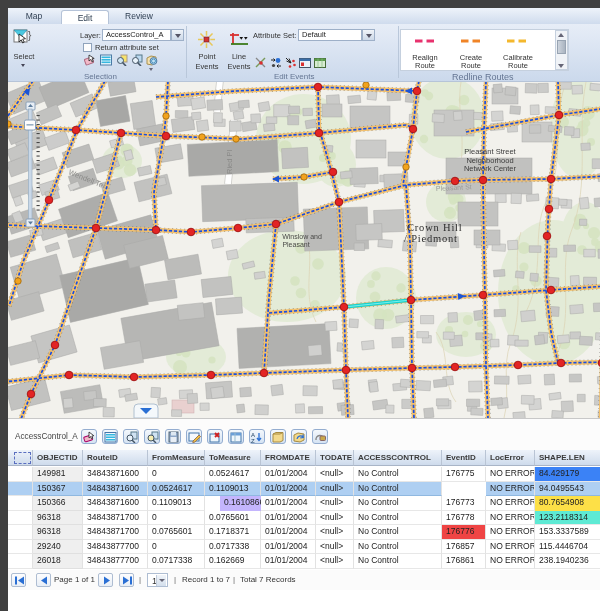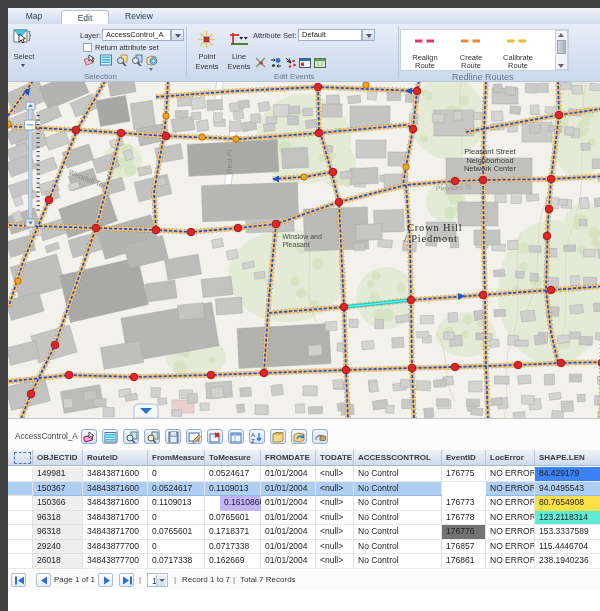--- a/index.html
+++ b/index.html
@@ -843,21 +843,21 @@
 <div class="dcell" style="left:478px;top:60.71px;width:49px;height:14.57px;background:#fff;border-bottom-color:#e7e7e7;">NO ERROR</div>
 <div class="dcell" style="left:527px;top:60.71px;width:69px;height:14.57px;background:#5eead4;border-bottom-color:#e7e7e7;">123.2118314</div>
 <div class="dcell" style="left:0px;top:60.71px;width:25px;height:14.57px;background:#fff;"></div>
 <div class="dcell" style="left:25px;top:75.28px;width:50px;height:14.57px;background:#efefef;border-bottom-color:#e0e0e0;">96318</div>
 <div class="dcell" style="left:75px;top:75.28px;width:65px;height:14.57px;background:#fff;border-bottom-color:#e7e7e7;">34843871700</div>
 <div class="dcell" style="left:140px;top:75.28px;width:57px;height:14.57px;background:#fff;border-bottom-color:#e7e7e7;">0.0765601</div>
 <div class="dcell" style="left:197px;top:75.28px;width:56px;height:14.57px;background:#fff;border-bottom-color:#e7e7e7;">0.1718371</div>
 <div class="dcell" style="left:253px;top:75.28px;width:55px;height:14.57px;background:#fff;border-bottom-color:#e7e7e7;">01/01/2004</div>
 <div class="dcell" style="left:308px;top:75.28px;width:38px;height:14.57px;background:#fff;border-bottom-color:#e7e7e7;">&lt;null&gt;</div>
 <div class="dcell" style="left:346px;top:75.28px;width:88px;height:14.57px;background:#fff;border-bottom-color:#e7e7e7;">No Control</div>
-<div class="dcell" style="left:434px;top:75.28px;width:44px;height:14.57px;background:#737373;border-bottom-color:#e7e7e7;">176776</div>
+<div class="dcell" style="left:434px;top:75.28px;width:44px;height:14.57px;background:#ef4444;border-bottom-color:#e7e7e7;">176776</div>
 <div class="dcell" style="left:478px;top:75.28px;width:49px;height:14.57px;background:#fff;border-bottom-color:#e7e7e7;">NO ERROR</div>
 <div class="dcell" style="left:527px;top:75.28px;width:69px;height:14.57px;background:#fff;border-bottom-color:#e7e7e7;">153.3337589</div>
 <div class="dcell" style="left:0px;top:75.28px;width:25px;height:14.57px;background:#fff;"></div>
 <div class="dcell" style="left:25px;top:89.85px;width:50px;height:14.57px;background:#efefef;border-bottom-color:#e0e0e0;">29240</div>
 <div class="dcell" style="left:75px;top:89.85px;width:65px;height:14.57px;background:#fff;border-bottom-color:#e7e7e7;">34843877700</div>
 <div class="dcell" style="left:140px;top:89.85px;width:57px;height:14.57px;background:#fff;border-bottom-color:#e7e7e7;">0</div>
 <div class="dcell" style="left:197px;top:89.85px;width:56px;height:14.57px;background:#fff;border-bottom-color:#e7e7e7;">0.0717338</div>
 <div class="dcell" style="left:253px;top:89.85px;width:55px;height:14.57px;background:#fff;border-bottom-color:#e7e7e7;">01/01/2004</div>
 <div class="dcell" style="left:308px;top:89.85px;width:38px;height:14.57px;background:#fff;border-bottom-color:#e7e7e7;">&lt;null&gt;</div>
 <div class="dcell" style="left:346px;top:89.85px;width:88px;height:14.57px;background:#fff;border-bottom-color:#e7e7e7;">No Control</div>

